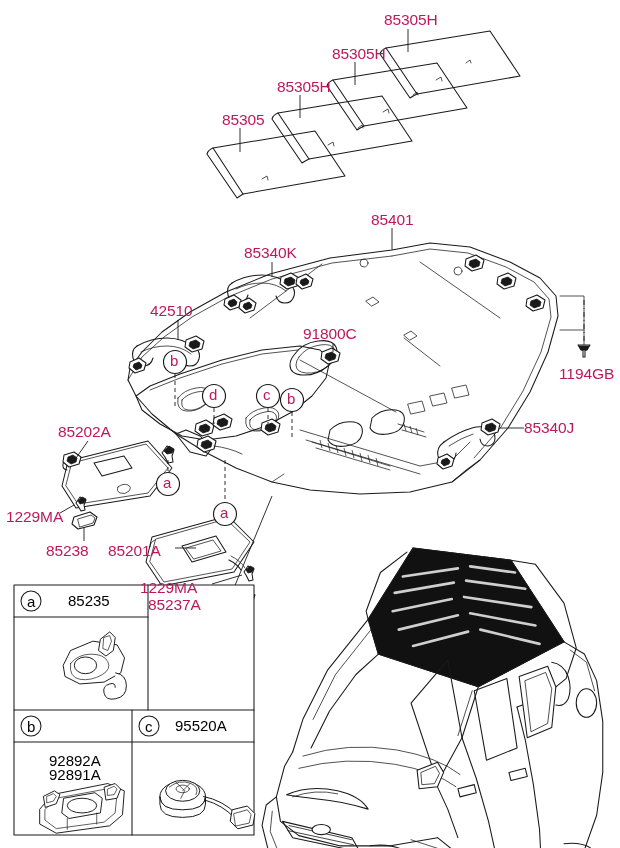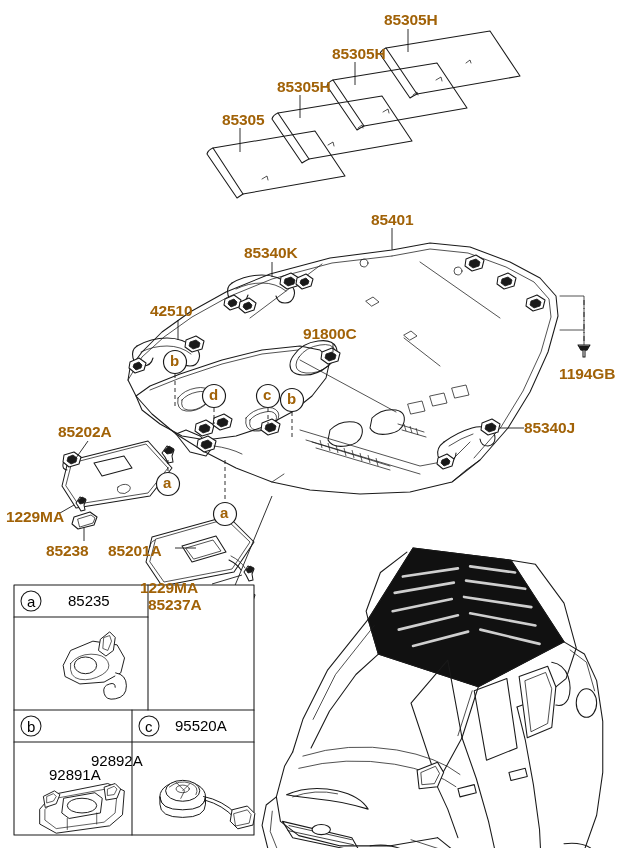--- a/index.html
+++ b/index.html
@@ -19,25 +19,24 @@
     position: absolute;
     left: 0;
     top: 0;
     width: 620px;
     height: 848px;
   }
   .lbl {
     position: absolute;
     font-family: "Liberation Sans", sans-serif;
     font-size: 15.5px;
-    color: #a16207;
+    color: #be185d;
     white-space: nowrap;
     line-height: 1.05;
     letter-spacing: -0.1px;
-    font-weight: bold;
   }
   .legend-txt {
     position: absolute;
     font-family: "Liberation Sans", sans-serif;
     font-size: 15px;
     color: #000000;
     white-space: nowrap;
   }
 </style>
 </head>
@@ -494,19 +493,19 @@
   <div class="lbl" style="left:209px; top:387px; font-size:15px;">d</div>
   <div class="lbl" style="left:263px; top:387px; font-size:15px;">c</div>
   <div class="lbl" style="left:287px; top:391px; font-size:15px;">b</div>
   <div class="lbl" style="left:163px; top:475px; font-size:15px;">a</div>
   <div class="lbl" style="left:220px; top:505px; font-size:15px;">a</div>
 
   <div class="legend-txt" style="left:27px;  top:593px;">a</div>
   <div class="legend-txt" style="left:68px;  top:592px;">85235</div>
 
   <div class="legend-txt" style="left:27px;  top:718px;">b</div>
-  <div class="legend-txt" style="left:49px;  top:752px;margin-left:42px;">92892A</div>
+  <div class="legend-txt" style="left:49px;  top:752px;">92892A</div>
   <div class="legend-txt" style="left:49px;  top:766px;">92891A</div>
 
   <div class="legend-txt" style="left:145px; top:718px;">c</div>
   <div class="legend-txt" style="left:175px; top:717px;">95520A</div>
 
 </div>
 
 </body></html>

